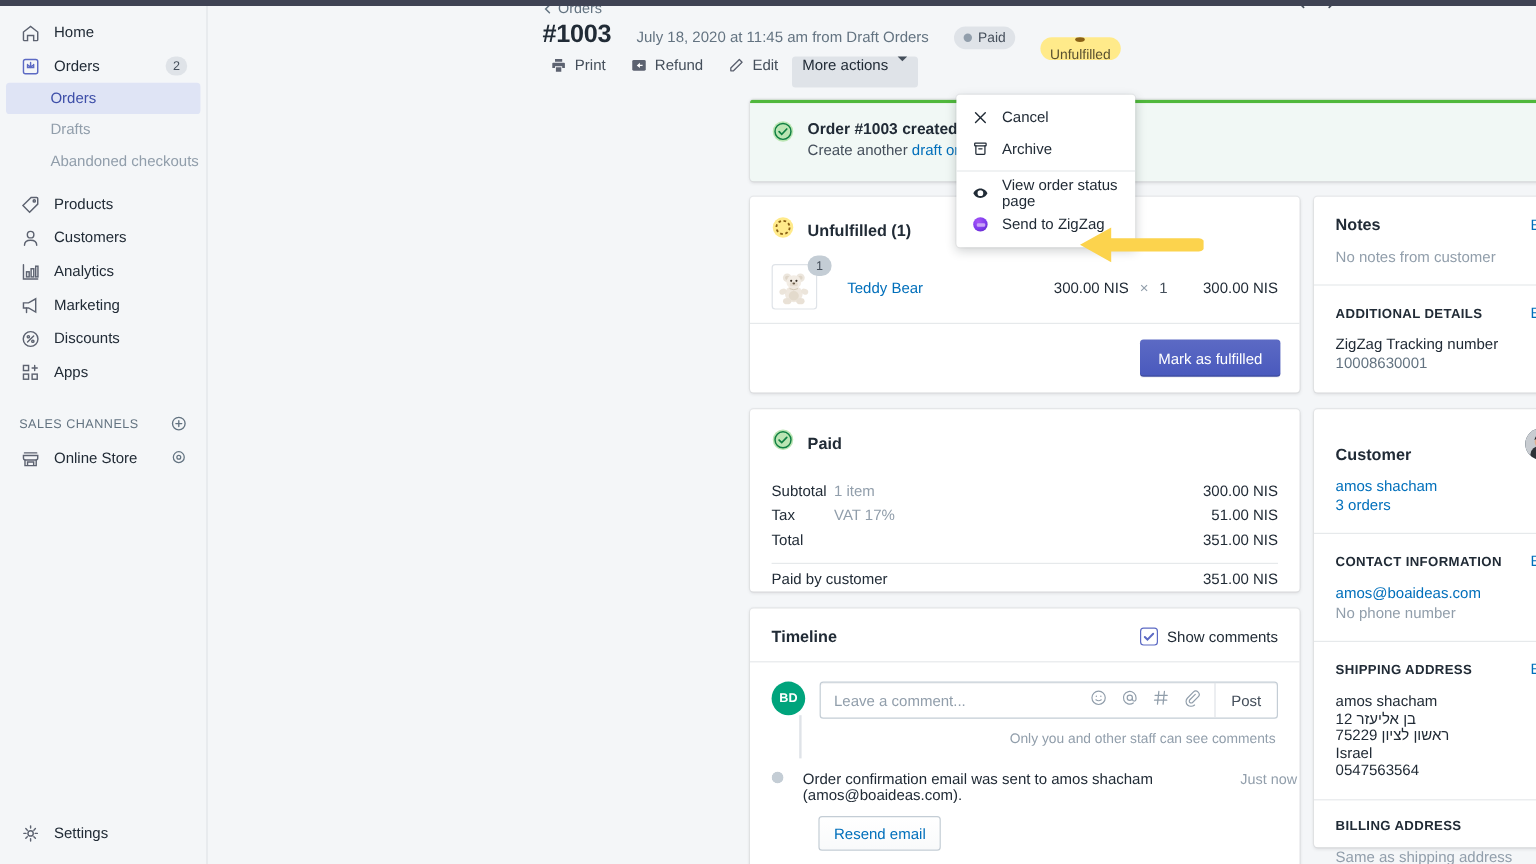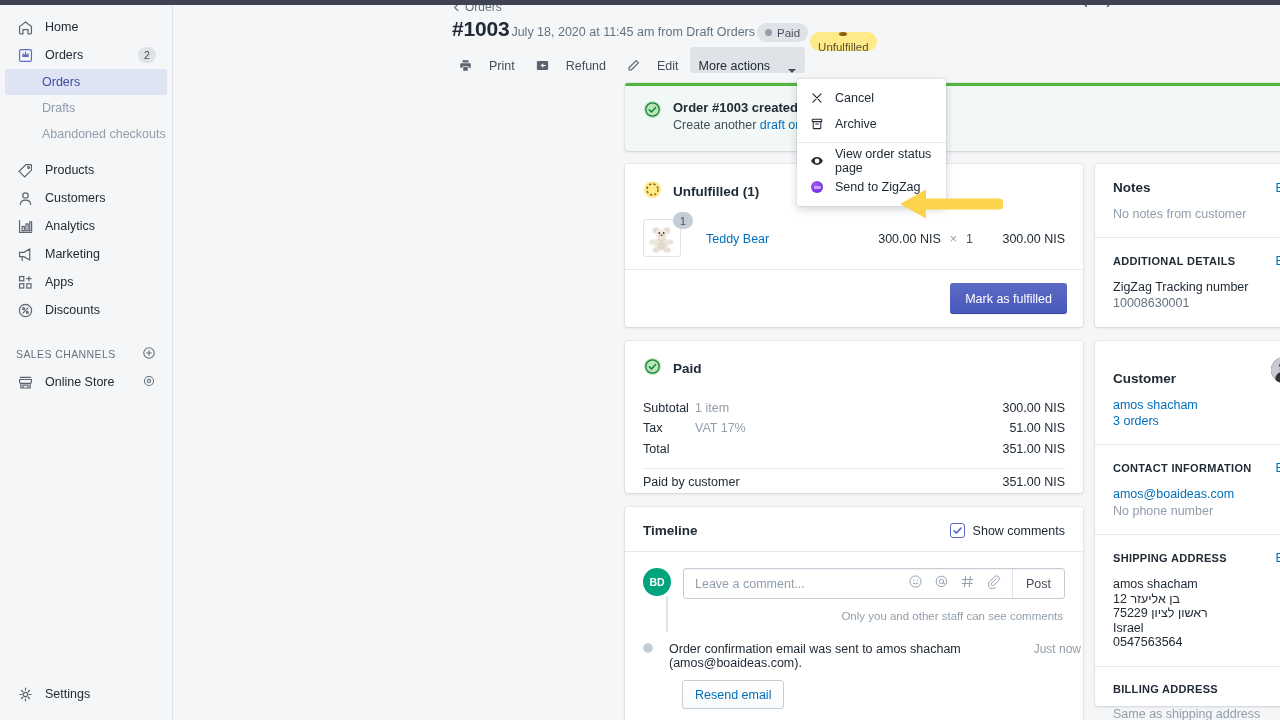--- a/index.html
+++ b/index.html
@@ -82,21 +82,21 @@
     display: flex; align-items: center; gap: 4px;
   }
   .pager {
     position: absolute; top: -8px; left: 906px;
     display: flex; gap: 14px; color: #454f5b;
   }
 
   
   .title-row {
     position: absolute; top: 12px; left: 279px;
-    display: flex; align-items: baseline; gap: 2px;
+    display: flex; align-items: baseline; gap: 21px;
   }
   .order-no { font-size: 21px; font-weight: bold; letter-spacing: -.2px; }
   .order-meta { font-size: 12.5px; color: #637381; }
   .pill {
     display: inline-flex; align-items: center; gap: 5px;
     height: 19px; padding: 0 8px; border-radius: 10px;
     font-size: 11.5px; white-space: nowrap;
   }
   .pill.grey { background: #dfe3e8; color: #454f5b; }
   .pill.grey .dot {
@@ -108,21 +108,21 @@
     border: 2px solid #8a6116; background: transparent;
     box-sizing: content-box; width: 4px; height: 4px;
   }
 
   
   .actions {
     position: absolute; top: 42px; left: 276px;
     display: flex; align-items: center; gap: 2px;
   }
   .abtn {
-    display: flex; align-items: flex-end; gap: 16px;
+    display: flex; align-items: flex-start; gap: 6px;
     height: 26px; padding: 0 9px; border-radius: 3px;
     font-size: 12.5px; color: #454f5b; cursor: pointer;
     background: transparent;
   }
   .abtn.pressed { background: #dfe3e8; color: #212b36; }
   .abtn .caret {
     width: 0; height: 0; margin-left: 2px;
     border-left: 4px solid transparent; border-right: 4px solid transparent;
     border-top: 4.5px solid #454f5b;
   }
@@ -425,39 +425,39 @@
             <path d="M3 7.5h5l7-4v13l-7-4H3v-5z"></path>
             <path d="M6 12.5V17" stroke-linecap="round"></path>
           </svg>
         </span>
         <span class="lbl">Marketing</span>
       </div>
 
       <div class="nav-item">
         <span class="ico">
           <svg width="17" height="17" viewBox="0 0 20 20" fill="none" stroke="#5c6270" stroke-width="1.4">
+            <circle cx="10" cy="10" r="7.2"></circle>
+            <circle cx="7.8" cy="7.8" r="1.1"></circle>
+            <circle cx="12.2" cy="12.2" r="1.1"></circle>
+            <path d="M13 7L7 13" stroke-linecap="round"></path>
+          </svg>
+        </span>
+        <span class="lbl">Discounts</span>
+      </div>
+
+      <div class="nav-item">
+        <span class="ico">
+          <svg width="17" height="17" viewBox="0 0 20 20" fill="none" stroke="#5c6270" stroke-width="1.4">
             <rect x="3" y="3" width="5" height="5"></rect>
             <rect x="3" y="11.5" width="5" height="5"></rect>
             <rect x="11.5" y="11.5" width="5" height="5"></rect>
             <path d="M14 3v5M11.5 5.5h5" stroke-linecap="round"></path>
           </svg>
         </span>
         <span class="lbl">Apps</span>
-      </div>
-
-      <div class="nav-item">
-        <span class="ico">
-          <svg width="17" height="17" viewBox="0 0 20 20" fill="none" stroke="#5c6270" stroke-width="1.4">
-            <circle cx="10" cy="10" r="7.2"></circle>
-            <circle cx="7.8" cy="7.8" r="1.1"></circle>
-            <circle cx="12.2" cy="12.2" r="1.1"></circle>
-            <path d="M13 7L7 13" stroke-linecap="round"></path>
-          </svg>
-        </span>
-        <span class="lbl">Discounts</span>
       </div>
 
       <div class="sec-head">
         <span class="lbl">SALES CHANNELS</span>
         <span>
           <svg width="14" height="14" viewBox="0 0 20 20" fill="none" stroke="#637381" stroke-width="1.6">
             <circle cx="10" cy="10" r="7.5"></circle>
             <path d="M10 6.5v7M6.5 10h7" stroke-linecap="round"></path>
           </svg>
         </span>

